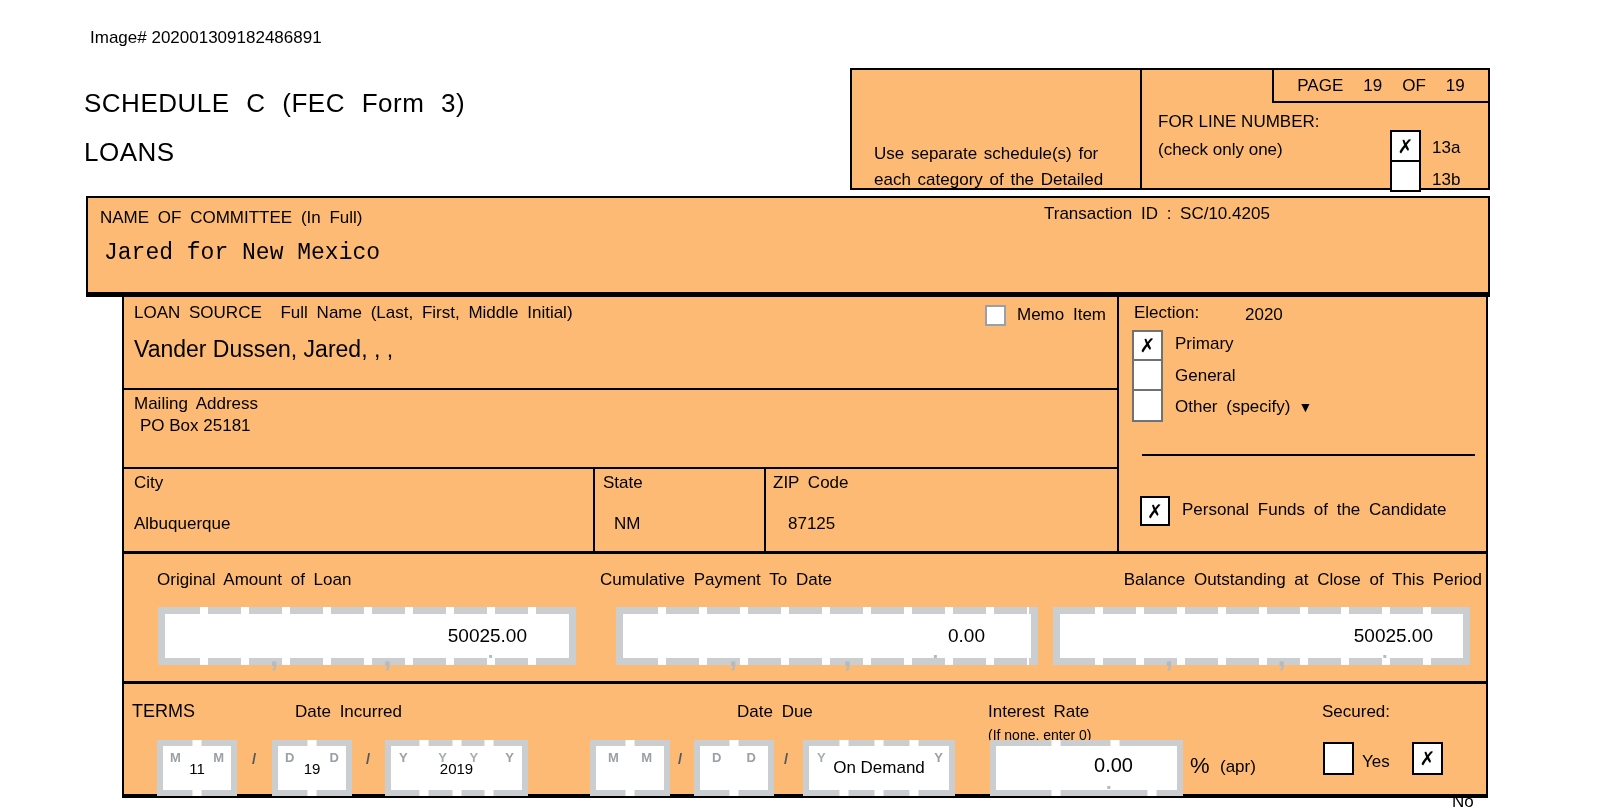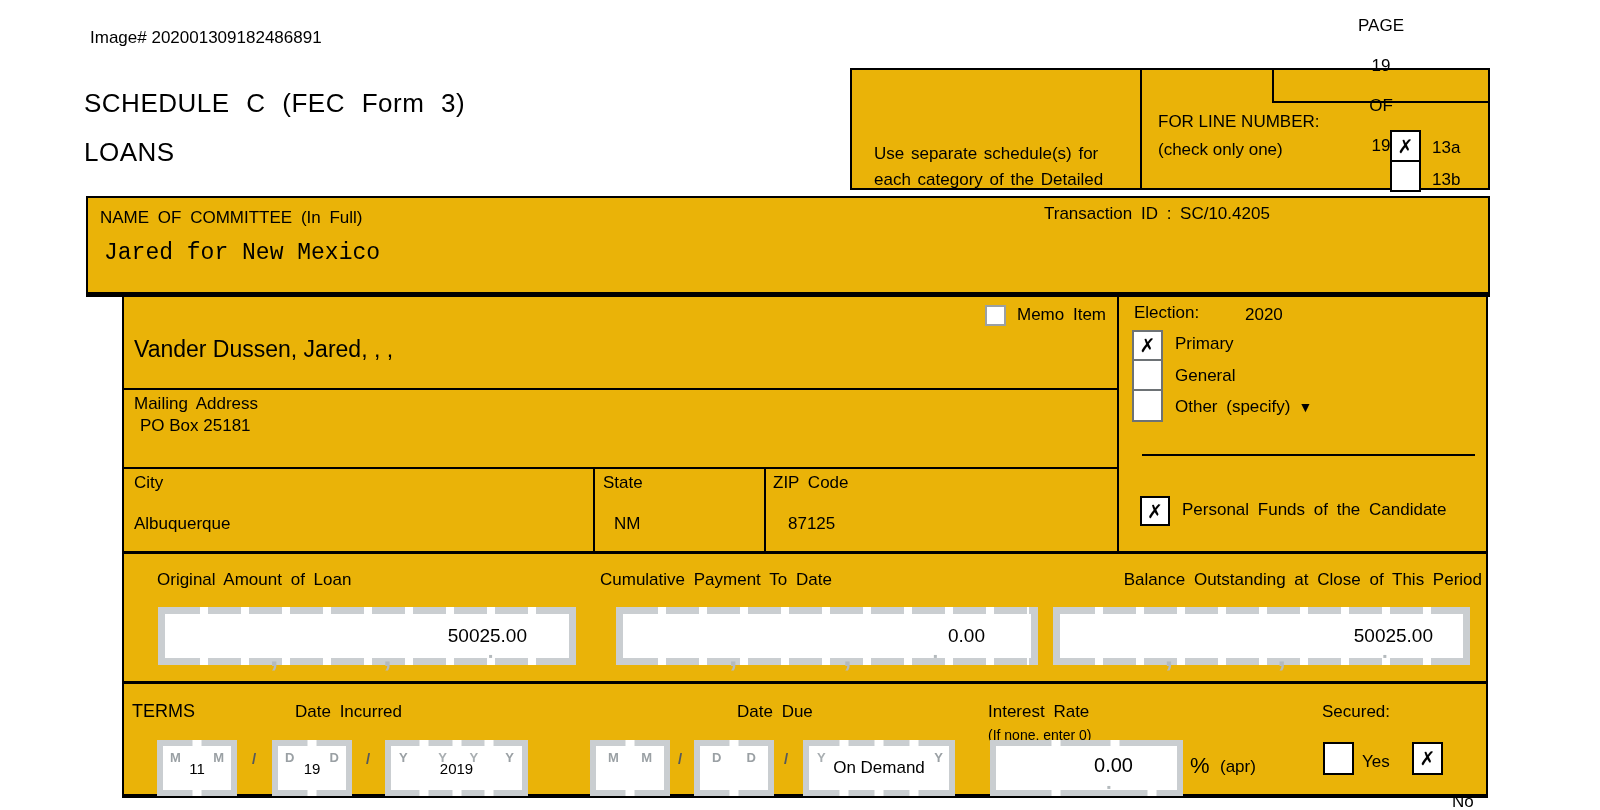--- a/index.html
+++ b/index.html
@@ -7,21 +7,21 @@
         font-family:"Liberation Sans","DejaVu Sans",sans-serif;color:#000;}
   .abs{position:absolute;}
   .t14{font-size:14px;}
   .t17{font-size:17px;}
   .t18{font-size:18px;}
   .t23{font-size:23px;}
   .t26{font-size:26px;}
   .b{font-weight:normal;text-align:center;}
   .ws{word-spacing:4px;}
   .hline,.vline{position:absolute;background:#000;}
-  .box{position:absolute;border:2px solid #000;box-sizing:border-box;background:#eab308;flex-direction:column;}
+  .box{position:absolute;border:2px solid #000;box-sizing:border-box;background:#fdba74;}
   .cb{position:absolute;border:2px solid #000;box-sizing:border-box;background:#fff;
       display:flex;align-items:center;justify-content:center;}
   .cb .mk{font-weight:bold;font-size:19px;line-height:1;}
   .cbgray{border-color:#9aa0a4;}
   .cbthin{border-color:#6d7275;}
   
   .comb{position:absolute;border:7px solid #caced1;box-sizing:border-box;background:#fff;}
   .comb-sm{position:absolute;border:6px solid #caced1;box-sizing:border-box;background:#fff;}
   .tstrip{position:absolute;left:2px;right:2px;height:7px;
           background:repeating-linear-gradient(90deg,transparent 0 33px,#fff 33px 41px);}
@@ -74,20 +74,24 @@
 
   <div class="box" style="left:122px;top:292px;width:1366px;height:506px;border-top:5px solid #000;border-bottom:4px solid #000;"></div>
   <div class="vline" style="left:1117px;top:297px;width:2px;height:257px;"></div>
   <div class="hline" style="left:122px;top:388px;width:997px;height:2px;"></div>
   <div class="hline" style="left:122px;top:467px;width:997px;height:2px;"></div>
   <div class="hline" style="left:122px;top:551px;width:1366px;height:3px;"></div>
   <div class="hline" style="left:122px;top:681px;width:1366px;height:3px;"></div>
   <div class="vline" style="left:593px;top:467px;width:2px;height:86px;"></div>
   <div class="vline" style="left:764px;top:467px;width:2px;height:86px;"></div>
 
+  <div class="abs t17 ws" style="left:134px;top:303px;">
+    <span class="b">LOAN SOURCE</span>
+    <span style="margin-left:10px;">Full Name (Last, First, Middle Initial)</span>
+  </div>
   <div class="abs t23" style="left:134px;top:336px;">Vander Dussen, Jared, , ,</div>
   <div class="cb cbgray" style="left:985px;top:305px;width:21px;height:21px;"></div>
   <div class="abs t17 ws" style="left:1017px;top:305px;">Memo Item</div>
 
   <div class="abs t17" style="left:1134px;top:303px;">Election:</div>
   <div class="abs t17" style="left:1245px;top:305px;">2020</div>
   <div class="cb cbthin" style="left:1132px;top:330px;width:31px;height:31px;">
     <span class="mk">✗</span>
   </div>
   <div class="cb cbthin" style="left:1132px;top:359px;width:31px;height:32px;"></div>

